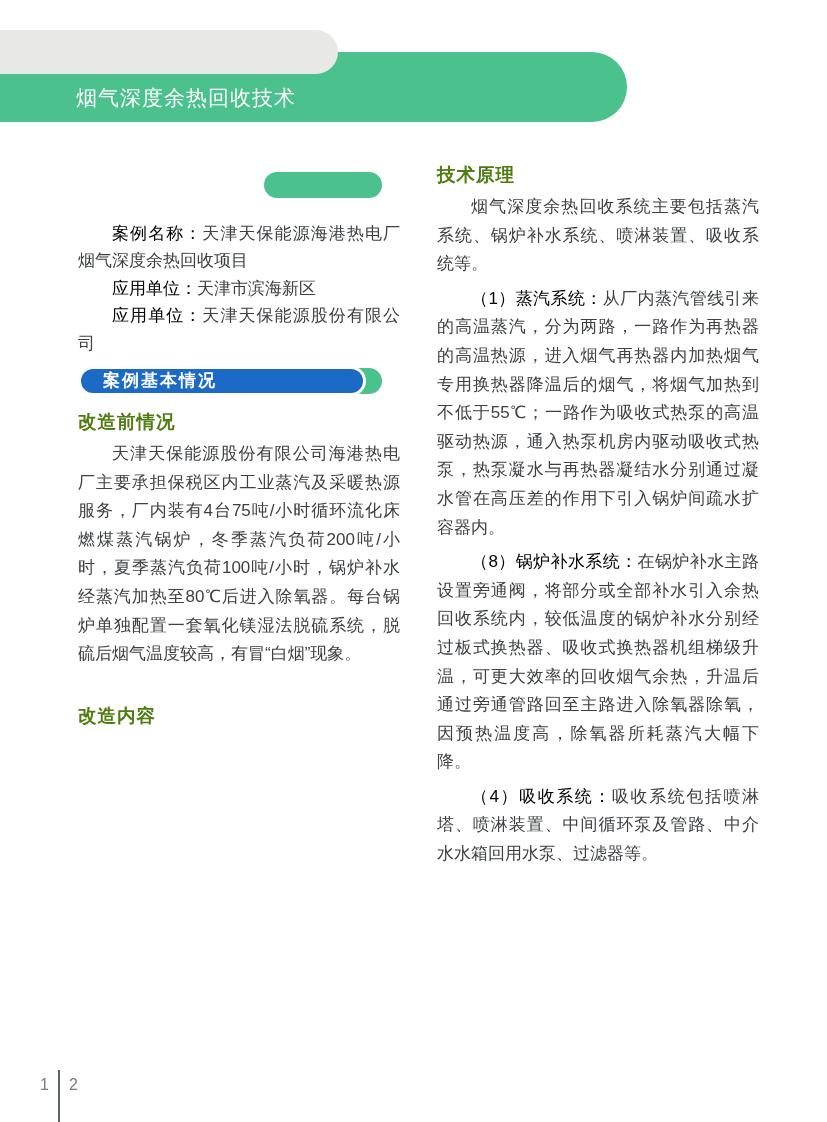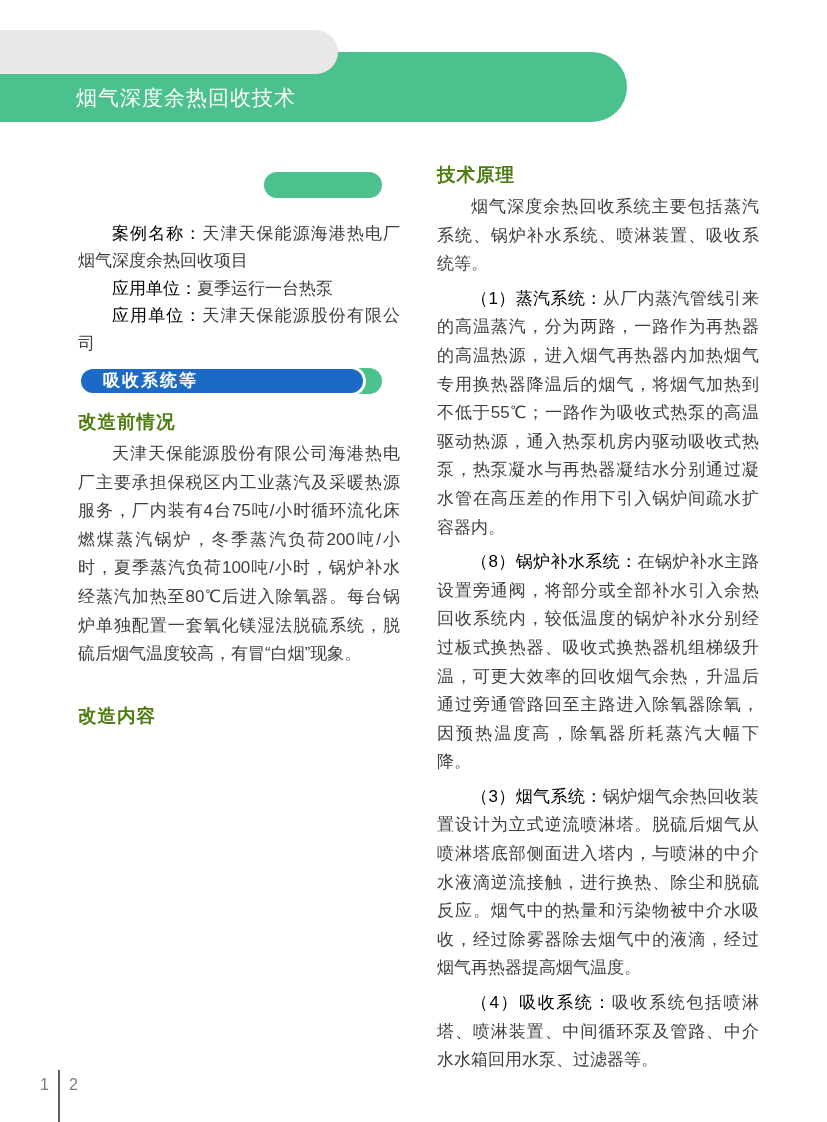--- a/index.html
+++ b/index.html
@@ -133,44 +133,43 @@
   <div class="page-title">烟气深度余热回收技术</div>
 
   <div class="col col-left">
 
     <div class="banner">
       <div class="banner-accent"></div>
     </div>
 
     <div class="info-block">
       <p><span class="lbl">案例名称：</span><span>天津天保能源海港热电厂烟气深度余热回收项目</span></p>
-      <p><span class="lbl">应用单位：</span><span>夏季运行一台热泵</span></p>
+      <p><span class="lbl">应用单位：</span><span>天津市滨海新区</span></p>
       <p><span class="lbl">应用单位：</span><span>天津天保能源股份有限公司</span></p>
     </div>
 
     <div class="banner mt-banner2">
       <div class="banner-accent"></div>
-      <div class="banner-bar">吸收系统等</div>
+      <div class="banner-bar">案例基本情况</div>
     </div>
 
     <p class="sub-heading mt-heading1">改造前情况</p>
     <p class="body-par">天津天保能源股份有限公司海港热电厂主要承担保税区内工业蒸汽及采暖热源服务，厂内装有4台75吨/小时循环流化床燃煤蒸汽锅炉，冬季蒸汽负荷200吨/小时，夏季蒸汽负荷100吨/小时，锅炉补水经蒸汽加热至80℃后进入除氧器。每台锅炉单独配置一套氧化镁湿法脱硫系统，脱硫后烟气温度较高，有冒“白烟”现象。</p>
 
     <p class="sub-heading mt-heading2">改造内容</p>
 
   </div>
 
   <div class="col col-right">
 
     <p class="sub-heading">技术原理</p>
     <p class="body-par">烟气深度余热回收系统主要包括蒸汽系统、锅炉补水系统、喷淋装置、吸收系统等。</p>
 
     <p class="body-par"><span class="lbl">（1）蒸汽系统：</span><span>从厂内蒸汽管线引来的高温蒸汽，分为两路，一路作为再热器的高温热源，进入烟气再热器内加热烟气专用换热器降温后的烟气，将烟气加热到不低于55℃；一路作为吸收式热泵的高温驱动热源，通入热泵机房内驱动吸收式热泵，热泵凝水与再热器凝结水分别通过凝水管在高压差的作用下引入锅炉间疏水扩容器内。</span></p>
     <p class="body-par"><span class="lbl">（8）锅炉补水系统：</span><span>在锅炉补水主路设置旁通阀，将部分或全部补水引入余热回收系统内，较低温度的锅炉补水分别经过板式换热器、吸收式换热器机组梯级升温，可更大效率的回收烟气余热，升温后通过旁通管路回至主路进入除氧器除氧，因预热温度高，除氧器所耗蒸汽大幅下降。</span></p>
-    <p class="body-par"><span class="lbl">（3）烟气系统：</span><span>锅炉烟气余热回收装置设计为立式逆流喷淋塔。脱硫后烟气从喷淋塔底部侧面进入塔内，与喷淋的中介水液滴逆流接触，进行换热、除尘和脱硫反应。烟气中的热量和污染物被中介水吸收，经过除雾器除去烟气中的液滴，经过烟气再热器提高烟气温度。</span></p>
     <p class="body-par"><span class="lbl">（4）吸收系统：</span><span>吸收系统包括喷淋塔、喷淋装置、中间循环泵及管路、中介水水箱回用水泵、过滤器等。</span></p>
 
   </div>
 
   <div class="footer">
     <span class="num">1</span>
     <span class="divider"></span>
     <span class="num">2</span>
   </div>
 

